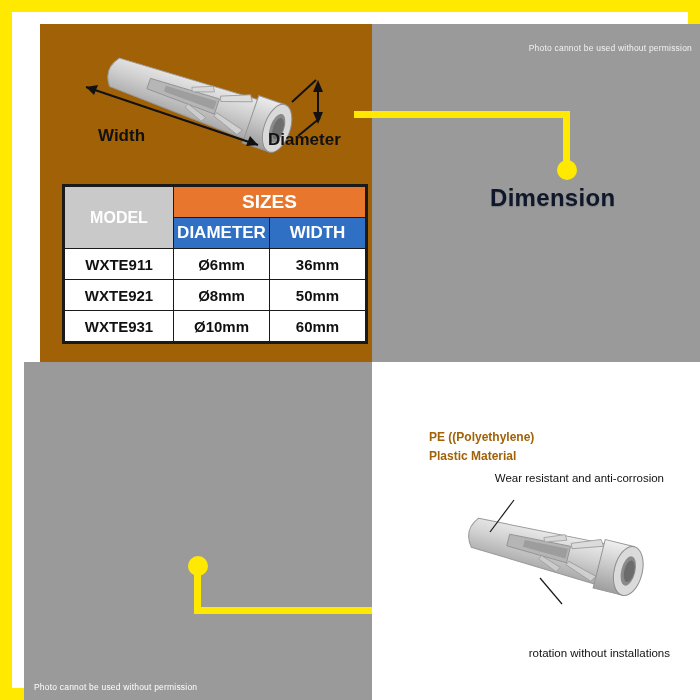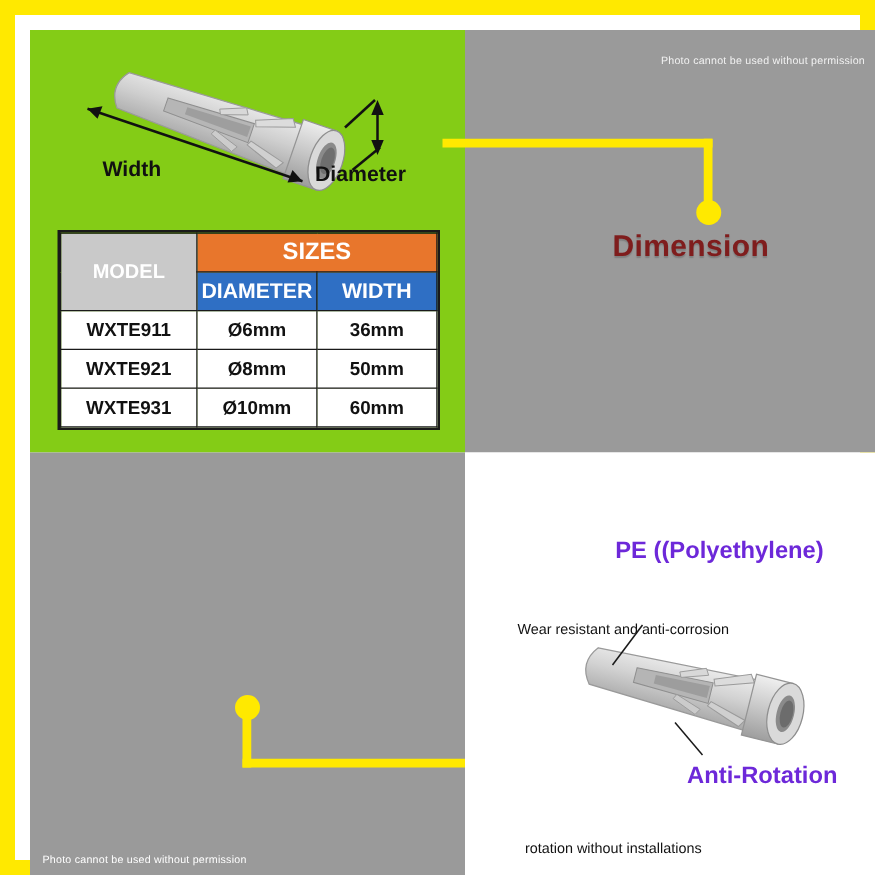--- a/index.html
+++ b/index.html
@@ -25,41 +25,41 @@
     position: absolute;
     left: 12px; top: 12px;
     width: 676px; height: 676px;
   }
 
   
   .quad {
     position: absolute;
     box-sizing: border-box;
   }
-  .q-tl { left: 0;   top: 0;   width: 348px; height: 338px; background: #84cc16; }
+  .q-tl { left: 16px;   top: 0;   width: 348px; height: 338px; background: #a16207; }
   .q-tr { left: 348px; top: 0; width: 328px; height: 338px; background: #9a9a9a; }
   .q-bl { left: 0;   top: 338px; width: 348px; height: 338px; background: #9a9a9a; }
   .q-br { left: 348px; top: 338px; width: 328px; height: 338px; background: #ffffff; }
 
   
   .watermark {
     position: absolute;
     font-size: 8.5px;
     color: #f2f2f2;
     letter-spacing: 0.2px;
     white-space: nowrap;
     margin-top: 11px;
   }
   .wm-top { right: 8px; top: 8px; }
   .wm-bottom { left: 10px; bottom: 8px; color: #ffffff; }
 
   
   .callout-label {
     position: absolute;
-    color: #7f1d1d;
+    color: #0f172a;
     font-weight: bold;
     font-size: 24px;
     letter-spacing: 0.3px;
     text-shadow: 0 1px 1px rgba(0,0,0,0.18);
   }
   .lbl-dimension { left: 118px; top: 160px; }
 
   
   .conn {
     position: absolute;
@@ -131,32 +131,31 @@
     color: #111111;
     white-space: nowrap;
   }
   .t-width { left: 58px; top: 102px; }
   .t-diameter { left: 228px; top: 106px; }
 
   
   .br-title {
     position: absolute;
     font-weight: bold;
-    font-size: 19px;
-    color: #6d28d9;
+    font-size: 12px;
+    color: #a16207;
+    text-align: left;
+    white-space: nowrap;
+  }
+  .br-sub {
+    position: absolute;
+    font-size: 11.5px;
+    color: #111111;
     text-align: right;
     white-space: nowrap;
-  }
-  .br-sub {
-    position: absolute;
-    font-size: 11.5px;
-    color: #111111;
-    text-align: left;
-    white-space: nowrap;
-    margin-top: 26px;
   }
   .pe-title  { left: 57px; top: 68px; width: 230px; }
   .pe-title2 { left: 57px; top: 87px; width: 230px; }
   .pe-sub    { left: 42px; top: 110px; width: 250px; }
   .ar-title  { left: 48px; top: 248px; width: 250px; }
   .ar-sub1   { left: 48px; top: 270px; width: 250px; }
   .ar-sub2   { left: 48px; top: 285px; width: 250px; }
 </style>
 </head>
 <body>
@@ -257,23 +256,23 @@
     <div class="quad q-bl">
       <div class="watermark wm-bottom">Photo cannot be used without permission</div>
 
       <div class="conn" style="left:170px; top:200px; width:7px; height:52px;"></div>
       <div class="conn" style="left:170px; top:245px; width:196px; height:7px;"></div>
       <div class="dot" style="left:164px; top:194px;"></div>
     </div>
 
     <div class="quad q-br">
       <div class="br-title pe-title">PE ((Polyethylene)</div>
+      <div class="br-title pe-title2">Plastic Material</div>
       <div class="br-sub pe-sub">Wear resistant  and anti-corrosion</div>
 
-      <div class="br-title ar-title">Anti-Rotation</div>
       <div class="br-sub ar-sub2">rotation without installations</div>
 
       <div style="position:absolute; left:72px; top:130px; width:250px; height:130px;">
         <svg width="250" height="140" viewBox="0 0 250 140">
           <defs>
             <linearGradient id="plugGrad2" x1="0" y1="0" x2="0" y2="1">
               <stop offset="0%" stop-color="#ececec"></stop>
               <stop offset="45%" stop-color="#d2d2d2"></stop>
               <stop offset="100%" stop-color="#a9a9a9"></stop>
             </linearGradient>

